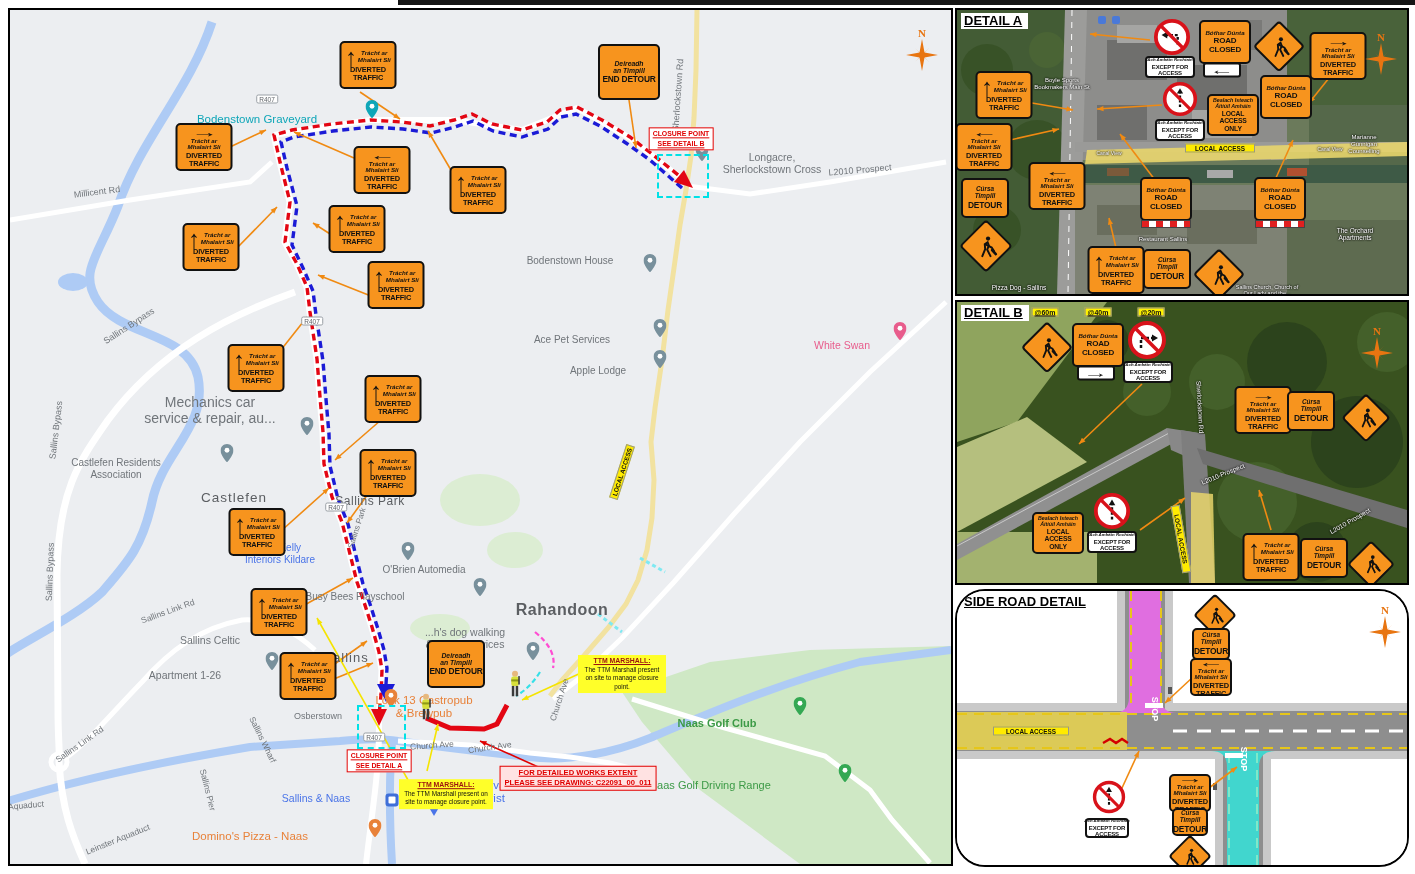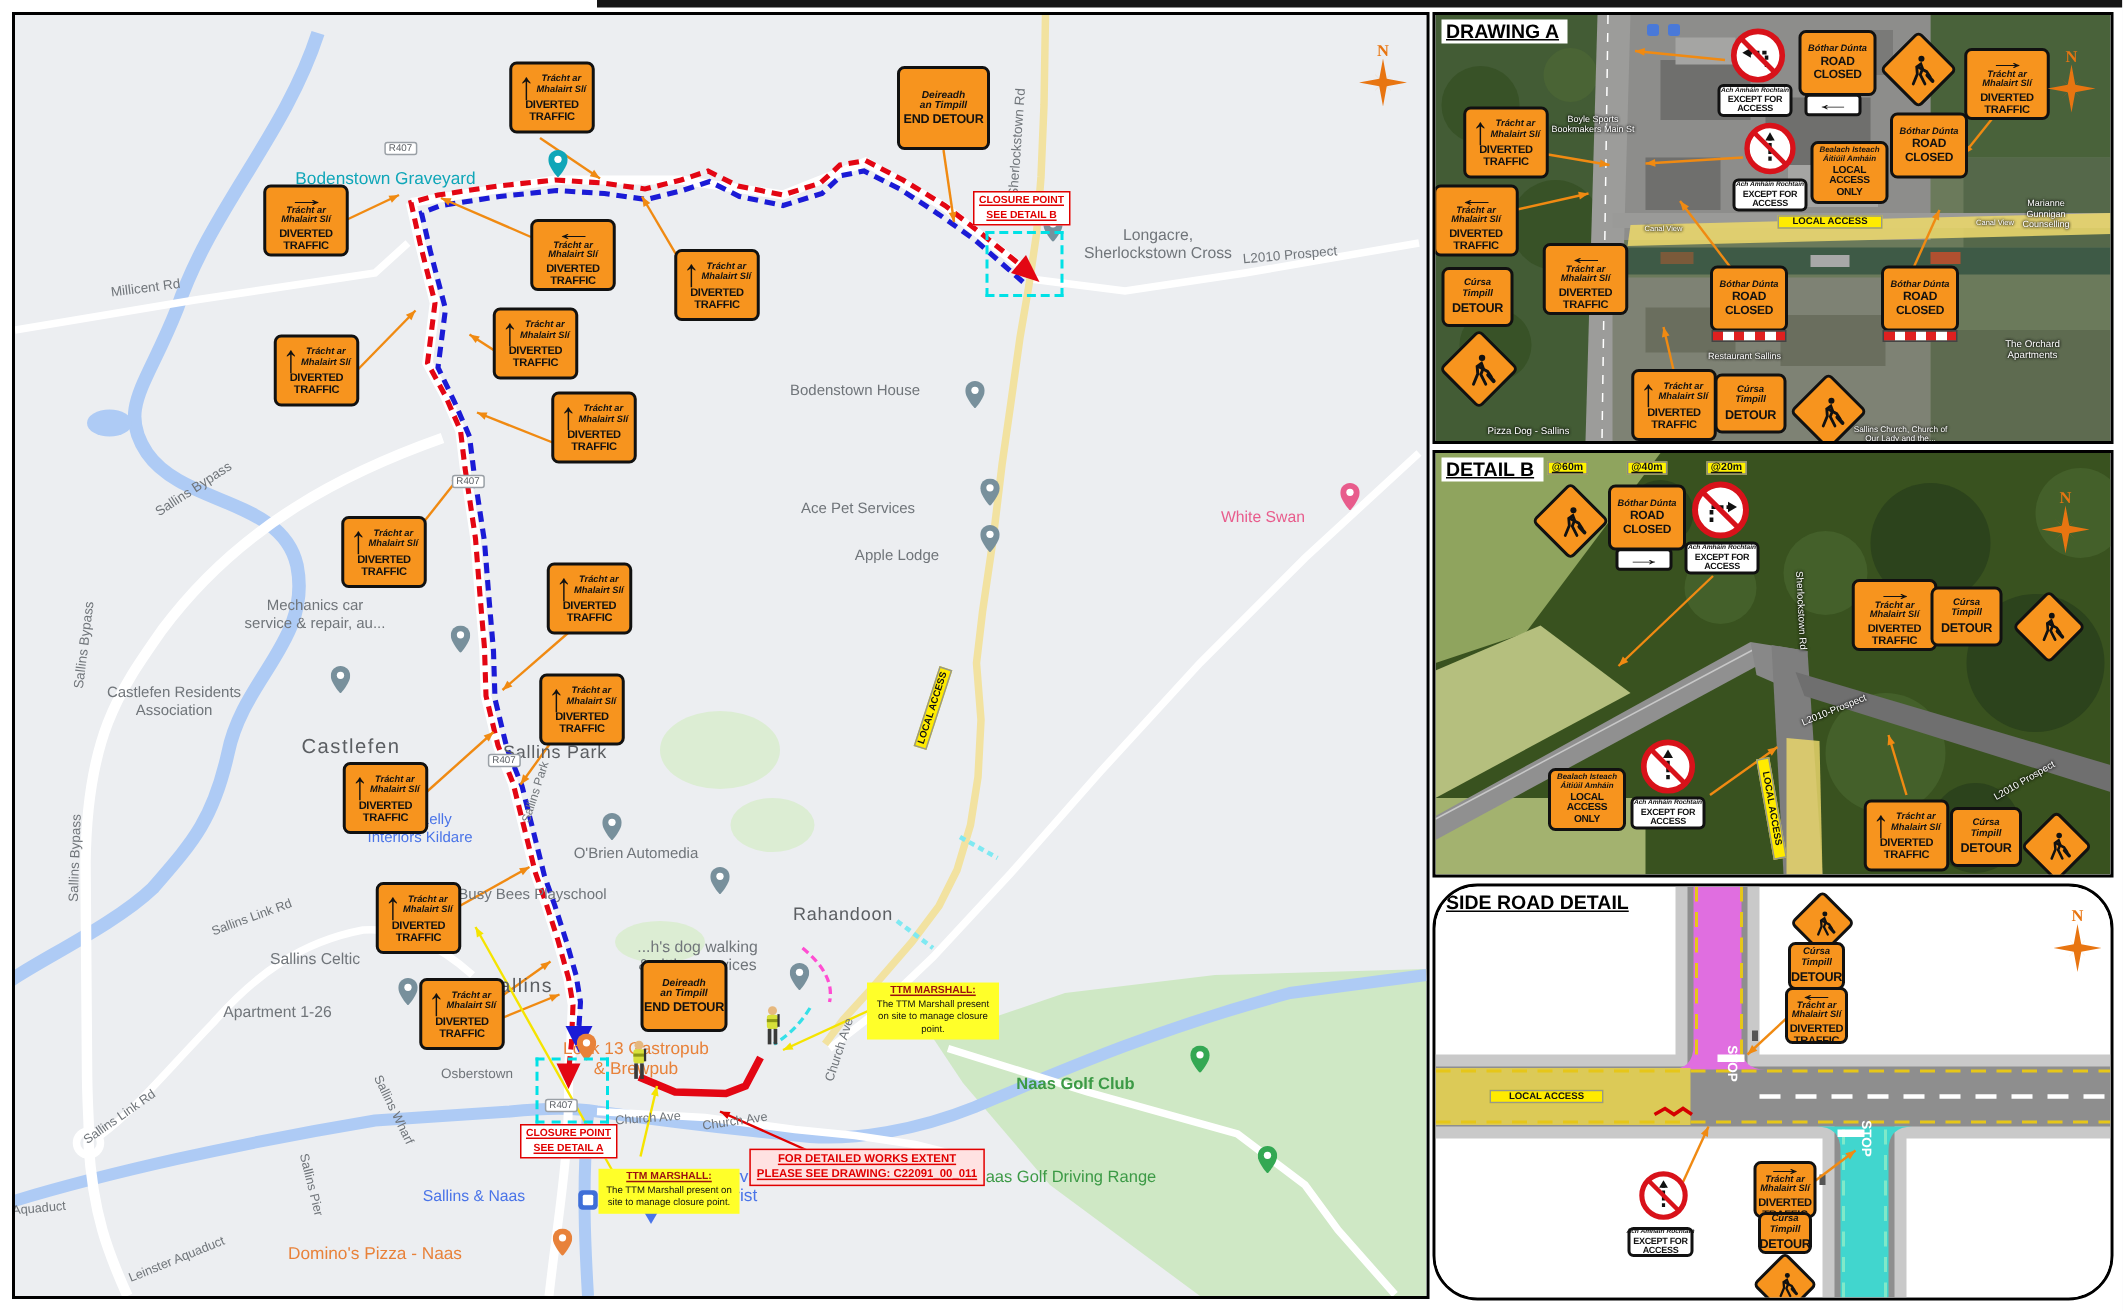--- a/index.html
+++ b/index.html
@@ -147,30 +147,30 @@
         <div class="map-label c-gray" style="font-size: 8.5px; left: 70px; top: 735px; transform: translate(-50%, -50%) rotate(-35deg);">Sallins Link Rd</div>
         <div class="map-label c-gray" style="font-size: 8.5px; left: 252px; top: 730px; transform: translate(-50%, -50%) rotate(64deg);">Sallins Wharf</div>
         <div class="map-label c-gray" style="font-size: 8.5px; left: 197px; top: 780px; transform: translate(-50%, -50%) rotate(76deg);">Sallins Pier</div>
         <div class="map-label c-gray" style="font-size: 8.5px; left: 108px; top: 830px; transform: translate(-50%, -50%) rotate(-22deg);">Leinster Aquaduct</div>
         <div class="map-label c-gray" style="font-size: 8.5px; left: 16px; top: 796px; transform: translate(-50%, -50%) rotate(-5deg);">Aquaduct</div>
         <div class="map-label c-gray" style="font-size: 10.5px; left: 200px; top: 630px; transform: translate(-50%, -50%);">Sallins Celtic</div>
         <div class="map-label c-gray" style="font-size: 10.5px; left: 175px; top: 665px; transform: translate(-50%, -50%);">Apartment 1-26</div>
         <div class="map-label c-darkgray" style="font-size: 13.5px; letter-spacing: 1px; left: 224px; top: 488px; transform: translate(-50%, -50%);">Castlefen</div>
         <div class="map-label c-gray" style="font-size: 10px; left: 106px; top: 458px; transform: translate(-50%, -50%);">Castlefen Residents
 Association</div>
-        <div class="map-label c-gray" style="font-size: 10px; left: 200px; top: 400px; transform: translate(-50%, -50%);">Mechanics car
+        <div class="map-label c-gray" style="font-size: 14px; left: 200px; top: 400px; transform: translate(-50%, -50%);">Mechanics car
 service &amp; repair, au...</div>
         <div class="map-label c-darkgray" style="font-size: 12px; letter-spacing: 0.5px; left: 360px; top: 492px; transform: translate(-50%, -50%);">Sallins Park</div>
         <div class="map-label c-gray" style="font-size: 8px; left: 347px; top: 518px; transform: translate(-50%, -50%) rotate(-72deg);">Sallins Park</div>
         <div class="map-label c-blue" style="font-size: 10px; left: 270px; top: 543px; transform: translate(-50%, -50%);">Des Kelly
 Interiors Kildare</div>
         <div class="map-label c-gray" style="font-size: 10px; left: 414px; top: 560px; transform: translate(-50%, -50%);">O'Brien Automedia</div>
         <div class="map-label c-gray" style="font-size: 10px; left: 345px; top: 587px; transform: translate(-50%, -50%);">Busy Bees Playschool</div>
         <div class="map-label c-darkgray" style="font-size: 13px; letter-spacing: 1px; left: 336px; top: 648px; transform: translate(-50%, -50%);">Sallins</div>
-        <div class="map-label c-darkgray" style="font-size: 12px; letter-spacing: 0.5px; left: 552px; top: 600px; transform: translate(-50%, -50%);">Rahandoon</div>
+        <div class="map-label c-darkgray" style="font-size: 16px; letter-spacing: 0.5px; left: 552px; top: 600px; transform: translate(-50%, -50%); font-weight: bold;">Rahandoon</div>
         <div class="map-label c-gray" style="font-size: 10.5px; left: 455px; top: 628px; transform: translate(-50%, -50%);">...h's dog walking
 &amp; sitting services</div>
         <div class="map-label c-orange" style="font-size: 11.5px; left: 414px; top: 697px; transform: translate(-50%, -50%);">Lock 13 Gastropub
 &amp; Brewpub</div>
         <div class="map-label c-gray" style="font-size: 9px; left: 308px; top: 706px; transform: translate(-50%, -50%);">Osberstown</div>
         <div class="map-label c-gray" style="font-size: 8.5px; left: 422px; top: 736px; transform: translate(-50%, -50%) rotate(-4deg);">Church Ave</div>
         <div class="map-label c-gray" style="font-size: 8.5px; left: 480px; top: 738px; transform: translate(-50%, -50%) rotate(-8deg);">Church Ave</div>
         <div class="map-label c-gray" style="font-size: 8.5px; left: 550px; top: 690px; transform: translate(-50%, -50%) rotate(-72deg);">Church Ave</div>
         <div class="map-label c-blue" style="font-size: 11.5px; left: 468px; top: 782px; transform: translate(-50%, -50%);">...'s Supervalu
 and Florist</div>
@@ -456,21 +456,21 @@
         <polygon points="163,124 169.00261105284625,127.60120265303803 164.8699629137074,130.74560884586106" fill="#F08A12"></polygon>
         <line x1="318" y1="170" x2="336" y2="130" stroke="#F08A12" stroke-width="1.6"></line>
         <polygon points="336,130 335.70011432469624,136.9935733771619 330.96460938595345,134.8625961547276" fill="#F08A12"></polygon>
         <line x1="372" y1="68" x2="352" y2="93" stroke="#F08A12" stroke-width="1.6"></line>
         <polygon points="352,93 354.0334438133451,86.3018579995667 358.088406968225,89.54582852347065" fill="#F08A12"></polygon>
         <line x1="159" y1="238" x2="152" y2="208" stroke="#F08A12" stroke-width="1.6"></line>
         <polygon points="152,208 156.0056642277432,213.7406144352829 150.94861728662735,214.9205920548766" fill="#F08A12"></polygon>
         <line x1="100" y1="197" x2="123" y2="160" stroke="#F08A12" stroke-width="1.6"></line>
         <polygon points="123,160 121.77320494322767,166.89165973395953 117.3629625819229,164.15015772558087" fill="#F08A12"></polygon>
       </svg>
-    <div class="ptitle">DRAWING A</div>
+    <div class="ptitle">DETAIL A</div>
     <div class="items" id="a-items">
         <div class="map-label c-white" style="font-size: 6px; left: 105px; top: 74px; transform: translate(-50%, -50%);">Boyle Sports
 Bookmakers Main St</div>
         <div class="map-label c-white" style="font-size: 6px; left: 407px; top: 134px; transform: translate(-50%, -50%);">Marianne Gunnigan
 Counselling</div>
         <div class="map-label c-white" style="font-size: 6.5px; left: 62px; top: 278px; transform: translate(-50%, -50%);">Pizza Dog - Sallins</div>
         <div class="map-label c-white" style="font-size: 6.5px; left: 398px; top: 224px; transform: translate(-50%, -50%);">The Orchard Apartments</div>
         <div class="map-label c-white" style="font-size: 6px; left: 206px; top: 229px; transform: translate(-50%, -50%);">Restaurant Sallins</div>
         <div class="map-label c-white" style="font-size: 5.5px; left: 310px; top: 280px; transform: translate(-50%, -50%);">Sallins Church, Church of
 Our Lady and the...</div>

